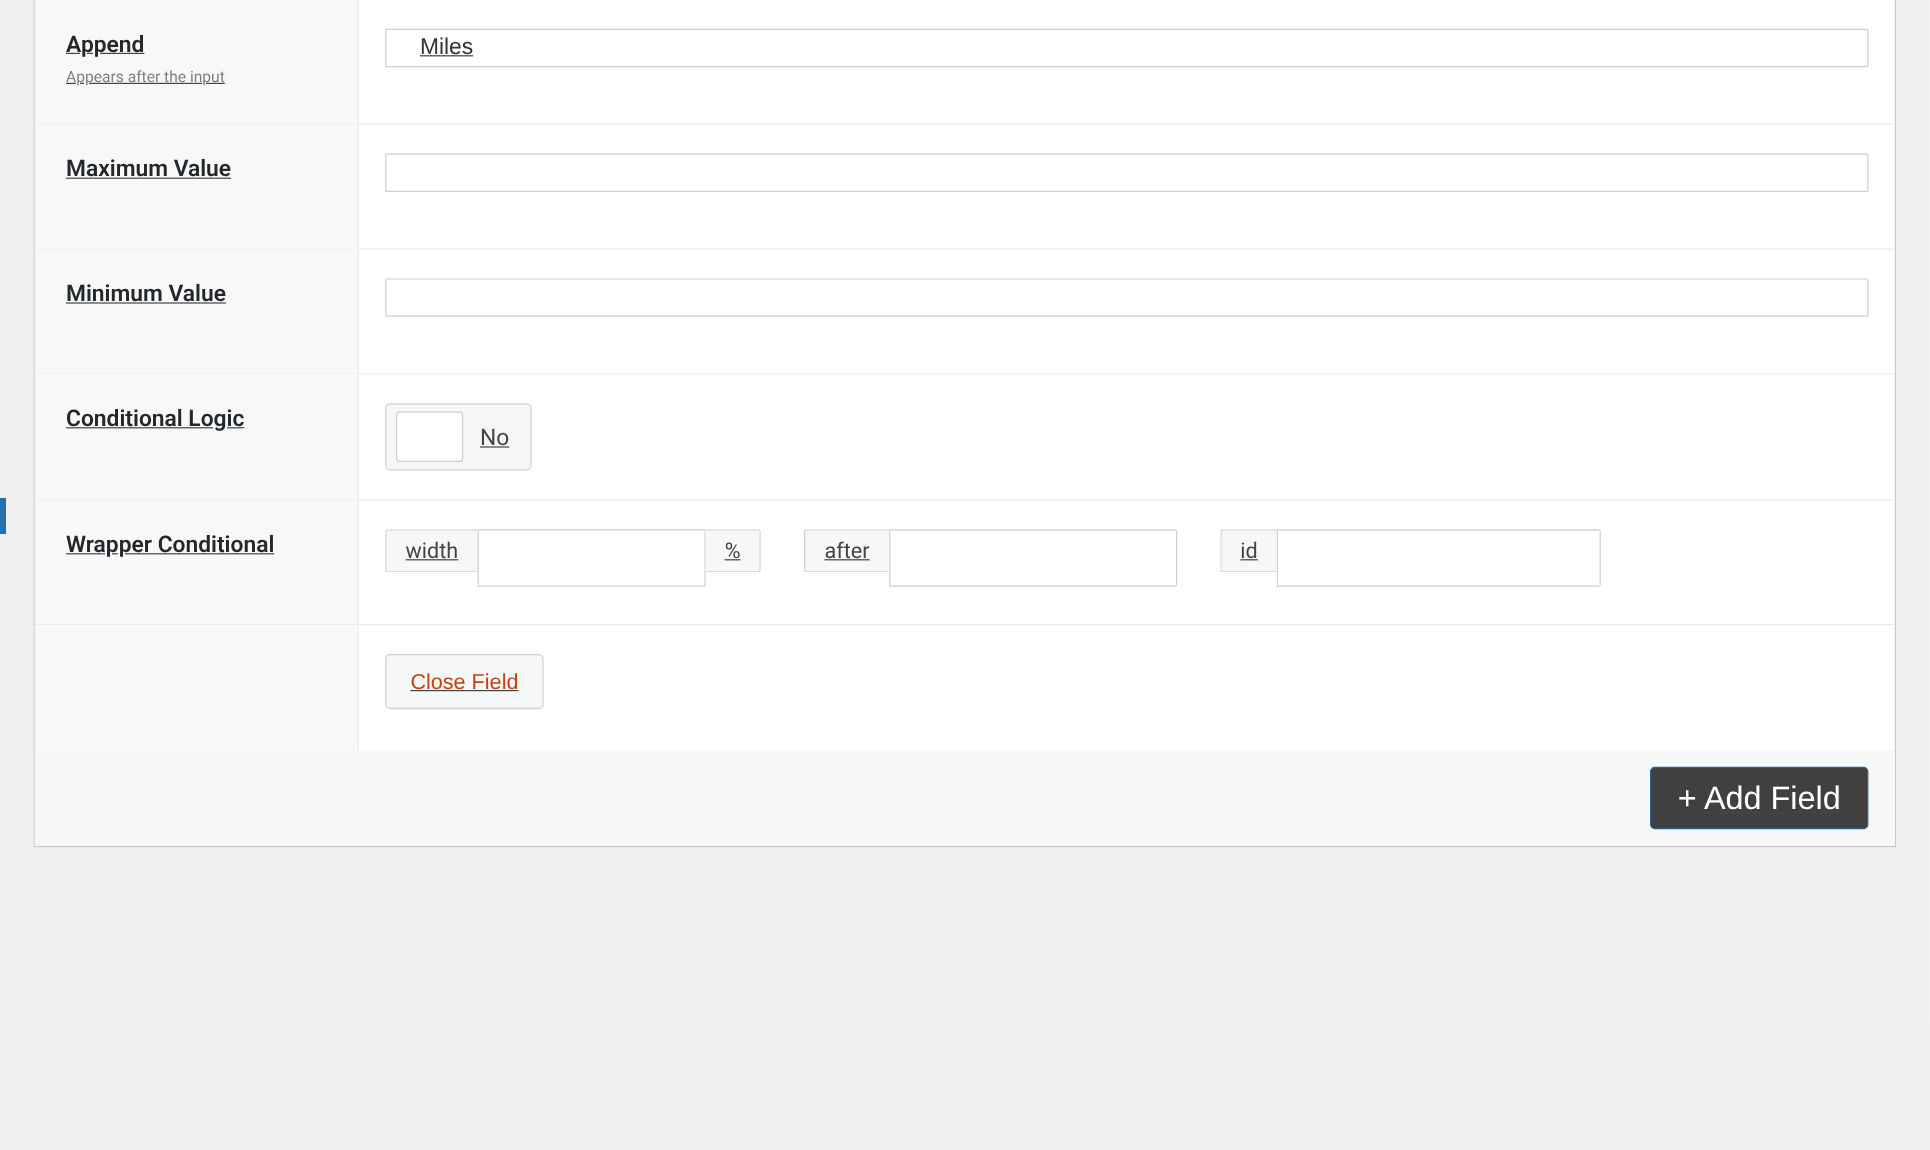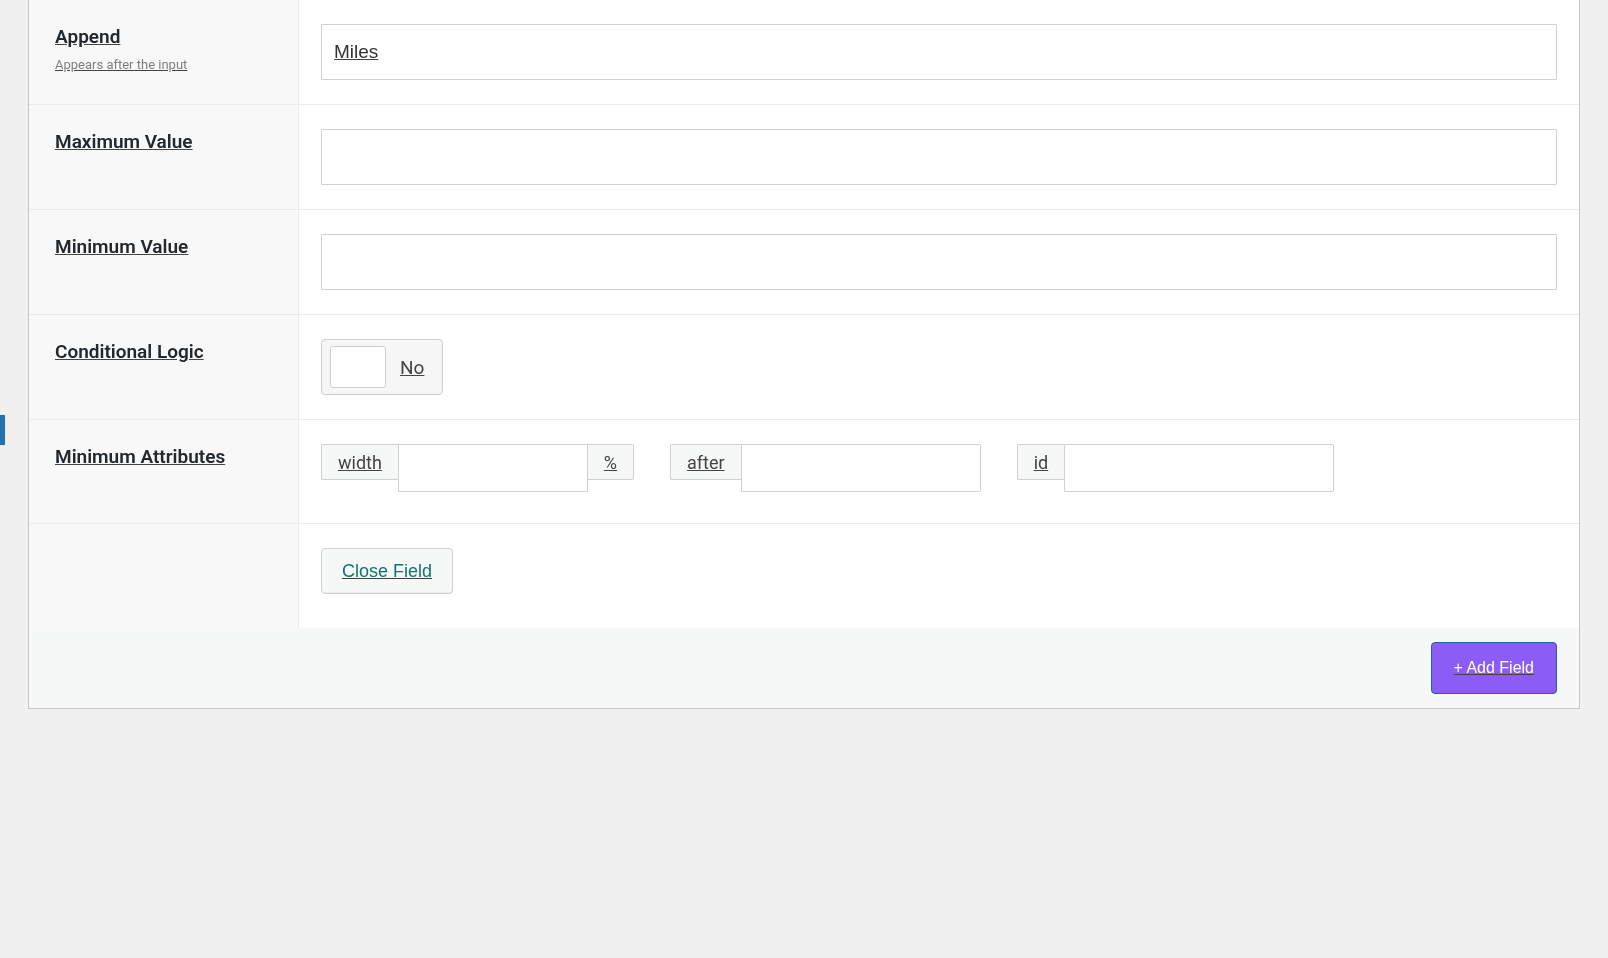--- a/index.html
+++ b/index.html
@@ -58,26 +58,26 @@
     margin-top: 6px;
   }
   .input-col {
     flex: 1;
     padding: 24px 22px;
     display: flex;
     align-items: flex-start;
   }
   .text-input {
     width: 100%;
-    height: 56px;
+    height: 32px;
     border: 1px solid #cfd0d2;
     background: #fff;
     font-size: 19px;
     color: #333;
-    padding: 6px 12px;
+    padding: 6px 28px;
     border-radius: 1px;
     outline: none;
   }
   
   .toggle {
     display: inline-flex;
     align-items: center;
     border: 1px solid #cfd0d2;
     background: #f6f6f7;
     height: 56px;
@@ -131,41 +131,41 @@
   
   .close-btn {
     display: inline-flex;
     align-items: center;
     height: 46px;
     padding: 0 20px;
     background: #f6f7f7;
     border: 1px solid #cfd0d2;
     border-radius: 4px;
     font-size: 18px;
-    color: #0f766e;
+    color: #c2410c;
     cursor: pointer;
     box-shadow: inset 0 -1px 0 rgba(0,0,0,0.04);
   }
   
   .footer {
     background: #f6f7f7;
     padding: 14px 22px;
     display: flex;
     justify-content: flex-end;
   }
   .add-btn {
     display: inline-flex;
     align-items: center;
     height: 52px;
     padding: 0 22px;
-    background: #8b5cf6;
+    background: #404040;
     color: #fff;
     border: 1px solid #1e639c;
     border-radius: 4px;
-    font-size: 16px;
+    font-size: 27px;
     cursor: pointer;
     text-align: center;
   }
 </style>
 </head>
 <body>
 
 <div class="accent-left"></div>
 
 <div class="page">
@@ -208,21 +208,21 @@
         <div class="input-col">
           <div class="toggle">
             <div class="toggle-knob"></div>
             <span class="toggle-label">No</span>
           </div>
         </div>
       </div>
 
       <div class="row">
         <div class="label-col">
-          <div class="lbl">Minimum Attributes</div>
+          <div class="lbl">Wrapper Conditional</div>
         </div>
         <div class="input-col">
           <div class="wrap-group">
             <div class="input-group g1">
               <span class="ig-addon left">width</span>
               <input type="text" class="ig-input" value="" style="">
               <span class="ig-addon right">%</span>
             </div>
             <div class="input-group g2">
               <span class="ig-addon left">after</span>

